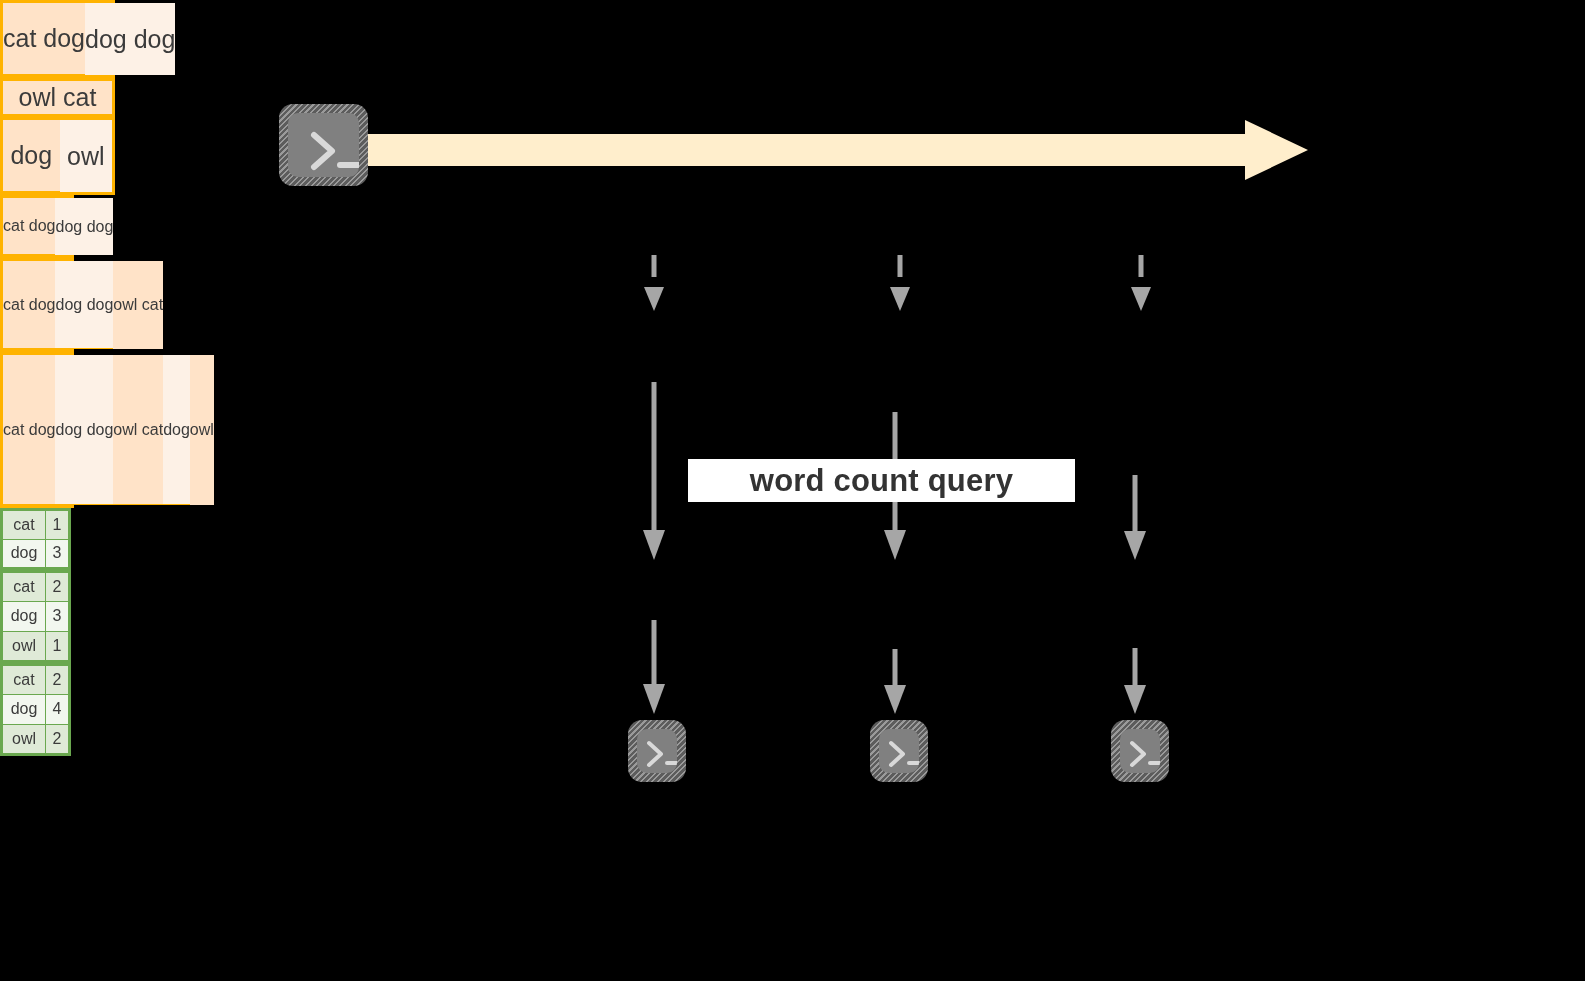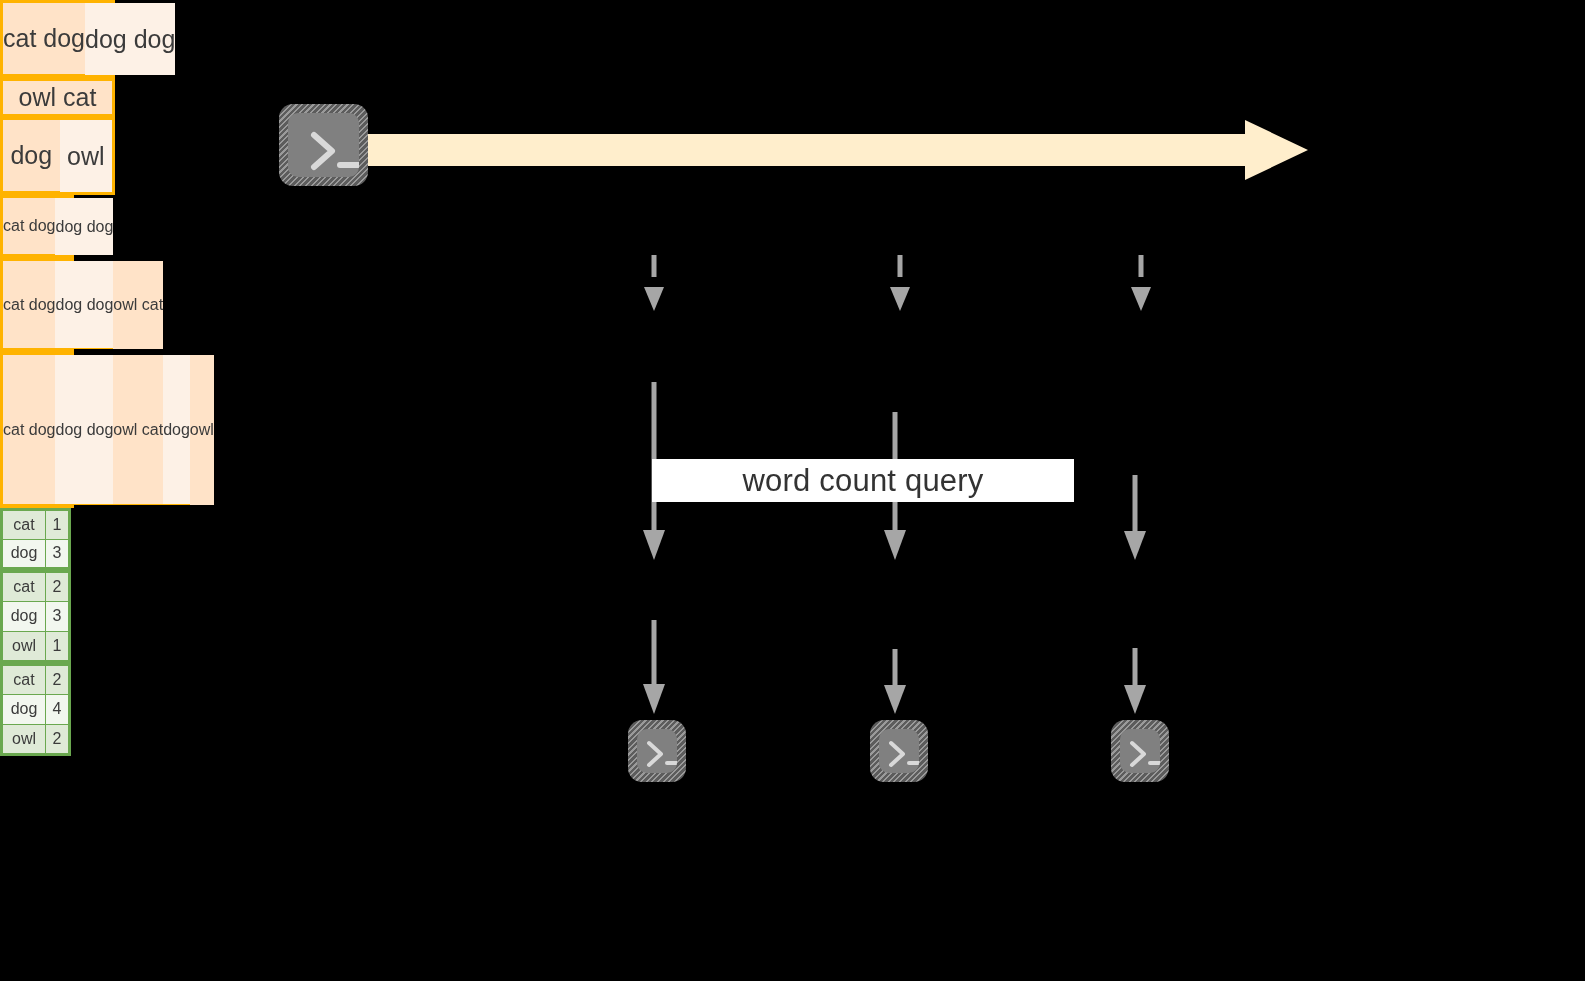--- a/index.html
+++ b/index.html
@@ -206,21 +206,21 @@
   </svg>
   <svg class="abs connector" style="left:882px; top:412px;" width="26" height="150" viewBox="0 0 26 150">
     <line x1="13" y1="0" x2="13" y2="122" stroke="#a6a6a6" stroke-width="5"></line>
     <path d="M2,118 L24,118 L13,148 Z" fill="#a6a6a6"></path>
   </svg>
   <svg class="abs connector" style="left:1122px; top:475px;" width="26" height="87" viewBox="0 0 26 87">
     <line x1="13" y1="0" x2="13" y2="60" stroke="#a6a6a6" stroke-width="5"></line>
     <path d="M2,56 L24,56 L13,85 Z" fill="#a6a6a6"></path>
   </svg>
 
-  <div class="abs query-band" style="left:652px; top:459px; width:422px; height:43px;">
+  <div class="abs query-band" style="left:688px; top:459px; width:387px; height:43px;font-weight:bold;">
     <span class="query-text">word count query</span>
   </div>
 
   <div class="counttable" style="left:619px; top:559px; width:71px; height:62px;">
     <div class="crow dark">
       <span class="cword">cat</span>
       <span class="ccount">1</span>
     </div>
     <div class="crow light">
       <span class="cword">dog</span>

